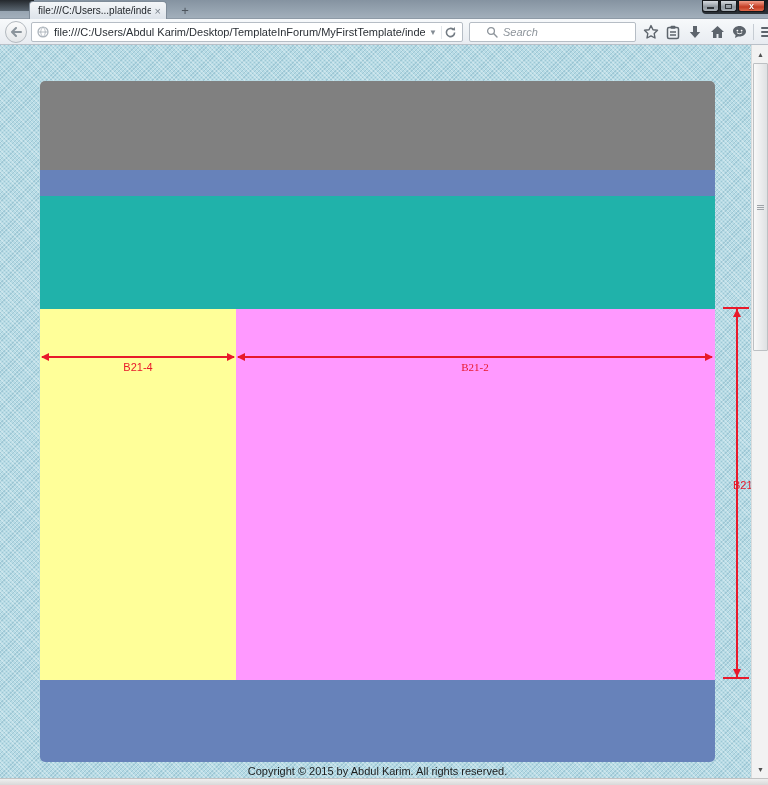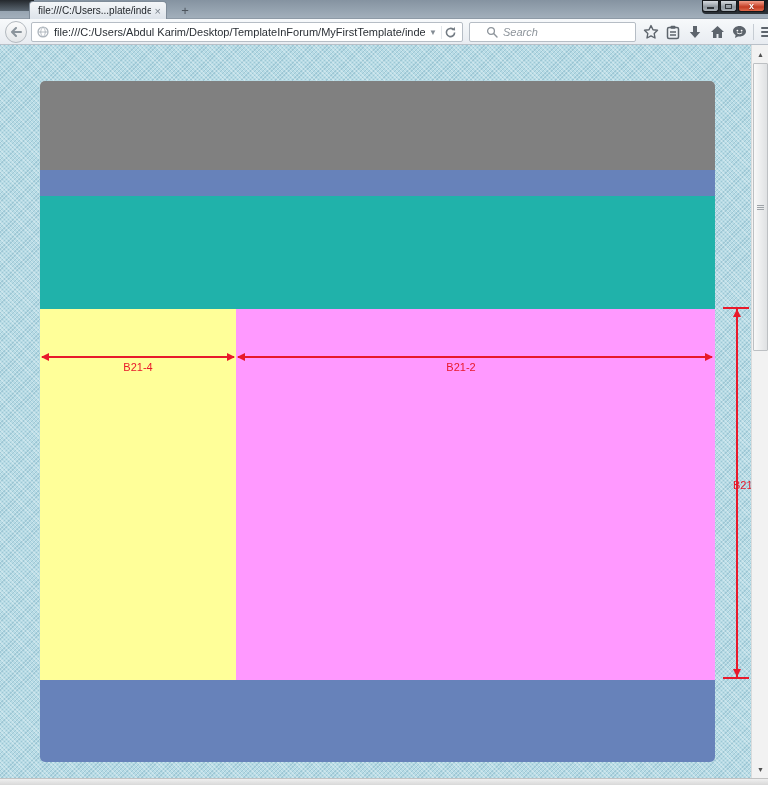--- a/index.html
+++ b/index.html
@@ -77,21 +77,21 @@
   .dim, .dim-label, .vbar { position:absolute; }
   .dim-h { height:8px; }
   .dim-h .line { position:absolute; left:1px; right:1px; top:3px; height:2px; background:#e8192b; }
   .tri-l { position:absolute; left:0; top:0; width:0; height:0;
     border-top:4px solid transparent; border-bottom:4px solid transparent; border-right:8px solid #e8192b; }
   .tri-r { position:absolute; right:0; top:0; width:0; height:0;
     border-top:4px solid transparent; border-bottom:4px solid transparent; border-left:8px solid #e8192b; }
   .dim-b211 { left:41px; top:308px; width:194px; }
   .dim-b212 { left:237px; top:308px; width:476px; }
   .lbl-b211 { left:108px; top:316px; width:60px; text-align:center; }
-  .lbl-b212 { left:431px; top:316px; width:60px; text-align:center; }
+  .lbl-b212 { left:445px; top:316px; width:60px; text-align:center;font-family:Liberation Serif, serif; }
   .dim-label { font-size:11px; color:#e8192b; }
   .dim-v { left:729px; top:262px; width:16px; height:372px; }
   .dim-v .vline { position:absolute; left:7px; top:2px; bottom:2px; width:2px; background:#e8192b; }
   .vbar { left:723px; width:26px; height:2px; background:#e8192b; }
   .vbar-top { top:262px; }
   .vbar-bot { top:632px; }
   .tri-u { position:absolute; left:4px; top:2px; width:0; height:0;
     border-left:4px solid transparent; border-right:4px solid transparent; border-bottom:8px solid #e8192b; }
   .tri-d { position:absolute; left:4px; bottom:2px; width:0; height:0;
     border-left:4px solid transparent; border-right:4px solid transparent; border-top:8px solid #e8192b; }
@@ -232,20 +232,21 @@
       <div class="blk-header"></div>
       <div class="blk-nav"></div>
       <div class="blk-top"></div>
       <div class="blk-main">
         <div class="blk-left"></div>
         <div class="blk-right"></div>
       </div>
       <div class="blk-footer"></div>
     </div>
 
+    <div class="copyright">Copyright © 2015 by Abdul Karim. All rights reserved.</div>
 
     <div class="dim dim-h dim-b211">
       <div class="line"></div>
         <div class="tri-l"></div>
         <div class="tri-r"></div>
     </div>
     <div class="dim-label lbl-b211">B21-4</div>
 
     <div class="dim dim-h dim-b212">
       <div class="line"></div>

